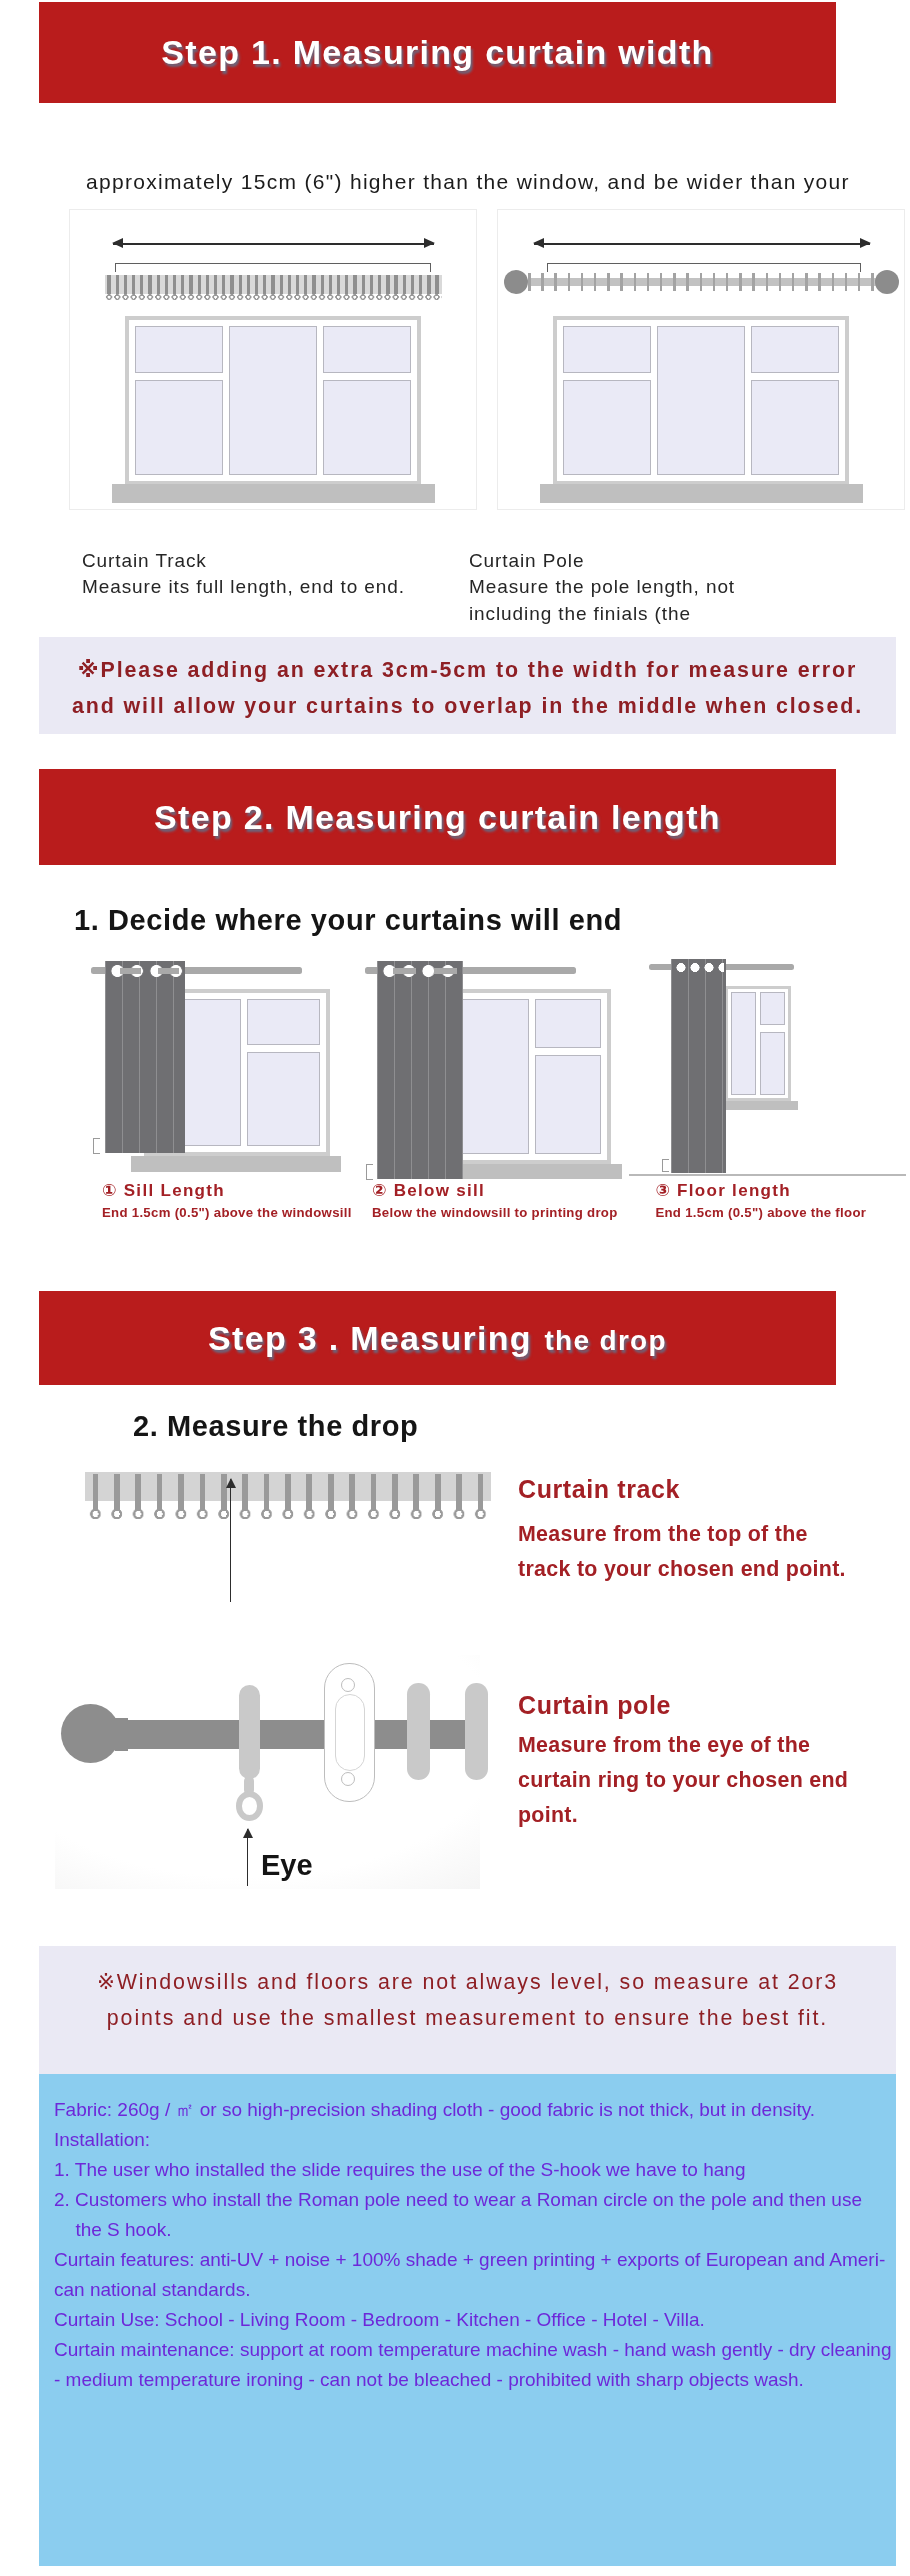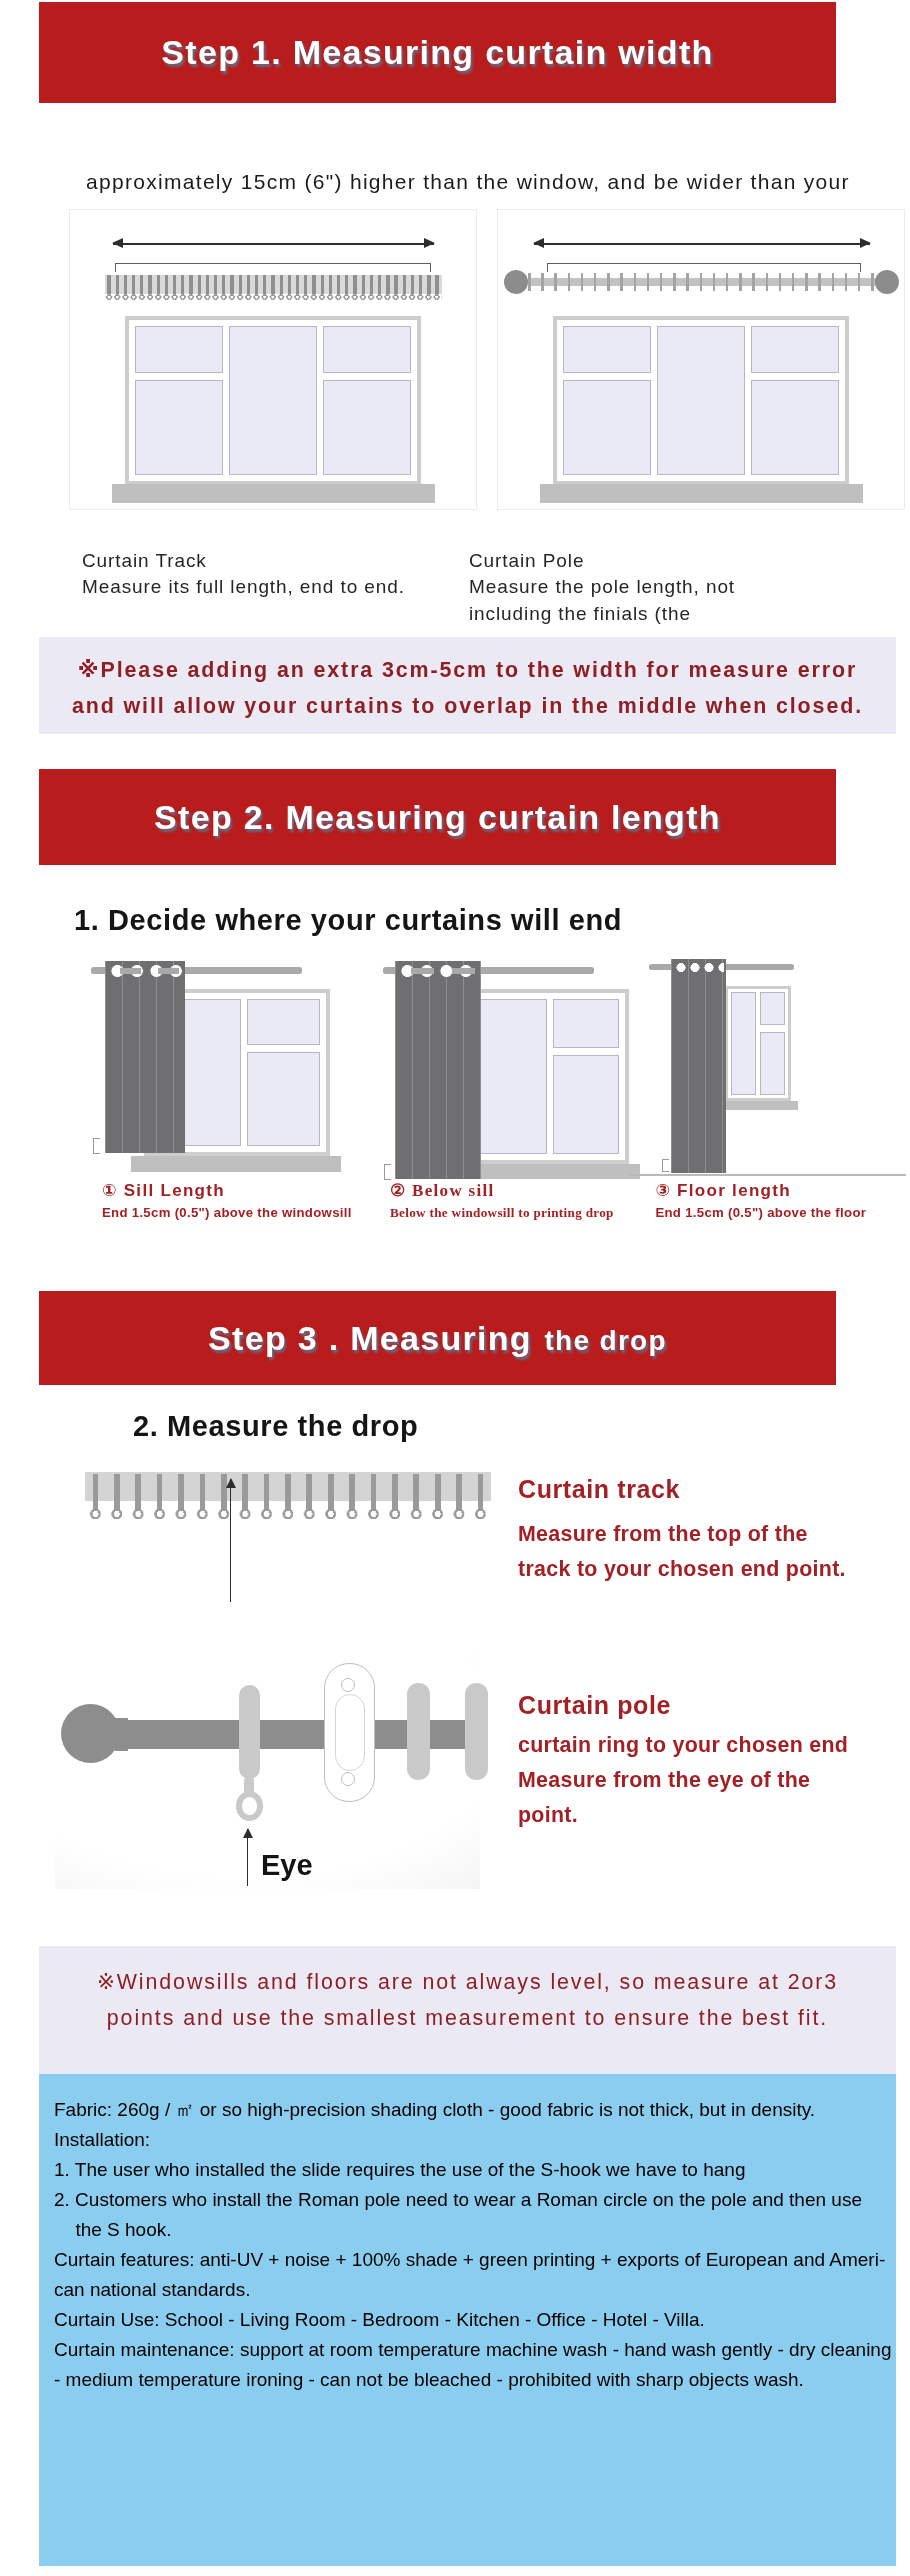--- a/index.html
+++ b/index.html
@@ -11,21 +11,21 @@
               text-shadow:1.9px 2.5px 2.5px rgba(78,130,160,0.75);white-space:nowrap;}
   .band-title .title-sub{font-size:28px;margin-left:12.6px;}
   
   .intro{position:absolute;left:86px;top:137px;font-size:21px;line-height:30px;letter-spacing:1.3px;color:#1c1c1c;}
   .cap-block{position:absolute;font-size:19px;line-height:26.4px;letter-spacing:0.9px;color:#262626;}
   .h2black{position:absolute;margin:0;font-size:29px;font-weight:bold;letter-spacing:0.6px;color:#151515;white-space:nowrap;}
   .note{position:absolute;left:39px;width:857px;background:#EAE9F4;color:#8E1F24;text-align:center;
         font-size:21.4px;letter-spacing:1.9px;line-height:36px;box-sizing:border-box;}
   .red-title{position:absolute;margin:0;font-size:25px;font-weight:bold;color:#A32025;letter-spacing:0.6px;white-space:nowrap;}
   .red-body{position:absolute;font-size:21.4px;font-weight:bold;color:#A32025;line-height:35px;letter-spacing:0.3px;white-space:nowrap;}
-  .info{position:absolute;left:39px;top:2074px;width:857px;height:492px;background:#8BCDEF;color:#000000;
+  .info{position:absolute;left:39px;top:2074px;width:857px;height:492px;background:#8BCDEF;color:#6d28d9;
         font-size:19px;box-sizing:border-box;padding:21.4px 0 0 15px;}
   .info p{margin:0;line-height:30px;white-space:nowrap;}
   .info p.indent{padding-left:21.4px;}
   
   .illu-box{position:absolute;background:#ffffff;border:0.6px solid #ececec;}
   .harrow{position:absolute;height:1.9px;background:#2d2d2d;}
   .harrow::before{content:"";position:absolute;left:-0.6px;top:-5px;width:0;height:0;
     border-right:11.3px solid #2d2d2d;border-top:5.7px solid transparent;border-bottom:5.7px solid transparent;}
   .harrow::after{content:"";position:absolute;right:-0.6px;top:-5px;width:0;height:0;
     border-left:11.3px solid #2d2d2d;border-top:5.7px solid transparent;border-bottom:5.7px solid transparent;}
@@ -182,21 +182,21 @@
       <div class="curtain" style="left:36px;top:5px;width:80px;height:192px;">
         <div class="grommets"></div>
         <div class="pole-seg" style="left:15px;top:7px;width:21.4px;"></div>
         <div class="pole-seg" style="left:53px;top:7px;width:21.4px;"></div>
       </div>
       <div class="lbracket" style="left:24px;top:182px;"></div>
       <div class="opt-label" style="left:33px;top:224px;">① Sill Length</div>
       <div class="opt-desc" style="left:33px;top:249px;">End 1.5cm (0.5") above the windowsill</div>
     </div>
 
-    <div style="position:absolute;left:301px;top:0;width:270px;height:280px;font-family:Liberation Serif, serif;">
+    <div style="position:absolute;left:283px;top:0;width:270px;height:280px;">
       <div class="pole2" style="left:12.6px;top:10.7px;width:211px;height:7px;"></div>
       <div class="window" style="left:88px;top:33px;width:171px;height:175px;">
         <div class="win-inner">
           <div class="wcol" style="flex:1.2">
               <div class="pane" style="flex:1"></div>
             </div>
           <div class="wcol">
               <div class="pane" style="flex:0 0 30%"></div>
               <div class="pane" style="flex:1"></div>
             </div>
@@ -269,22 +269,22 @@
       <div class="inner-cap" style="left:10px;top:30px;width:28px;height:75px;"></div>
     </div>
     <div class="ring-cap" style="left:352px;top:28px;width:22.6px;height:97px;"></div>
     <div class="ring-cap" style="left:410px;top:28px;width:22.6px;height:97px;"></div>
     <div class="varrow" style="left:192px;top:174px;height:57px;"></div>
     <div class="eye-label" style="left:206px;top:194px;">Eye</div>
   </div>
 
   <h3 class="red-title" style="left:518px;top:1691px;">Curtain pole</h3>
   <div class="red-body" style="left:518px;top:1728px;">
+    <div>Measure from the eye of the</div>
     <div>curtain ring to your chosen end</div>
-    <div>Measure from the eye of the</div>
     <div>point.</div>
   </div>
 
   <div class="note" style="top:1946px;height:132px;padding-top:17.6px;">
     <div>※Windowsills and floors are not always level, so measure at 2or3</div>
     <div>points and use the smallest measurement to ensure the best fit.</div>
   </div>
 
   <div class="info">
     <p>Fabric: 260g / ㎡ or so high-precision shading cloth - good fabric is not thick, but in density.</p>

